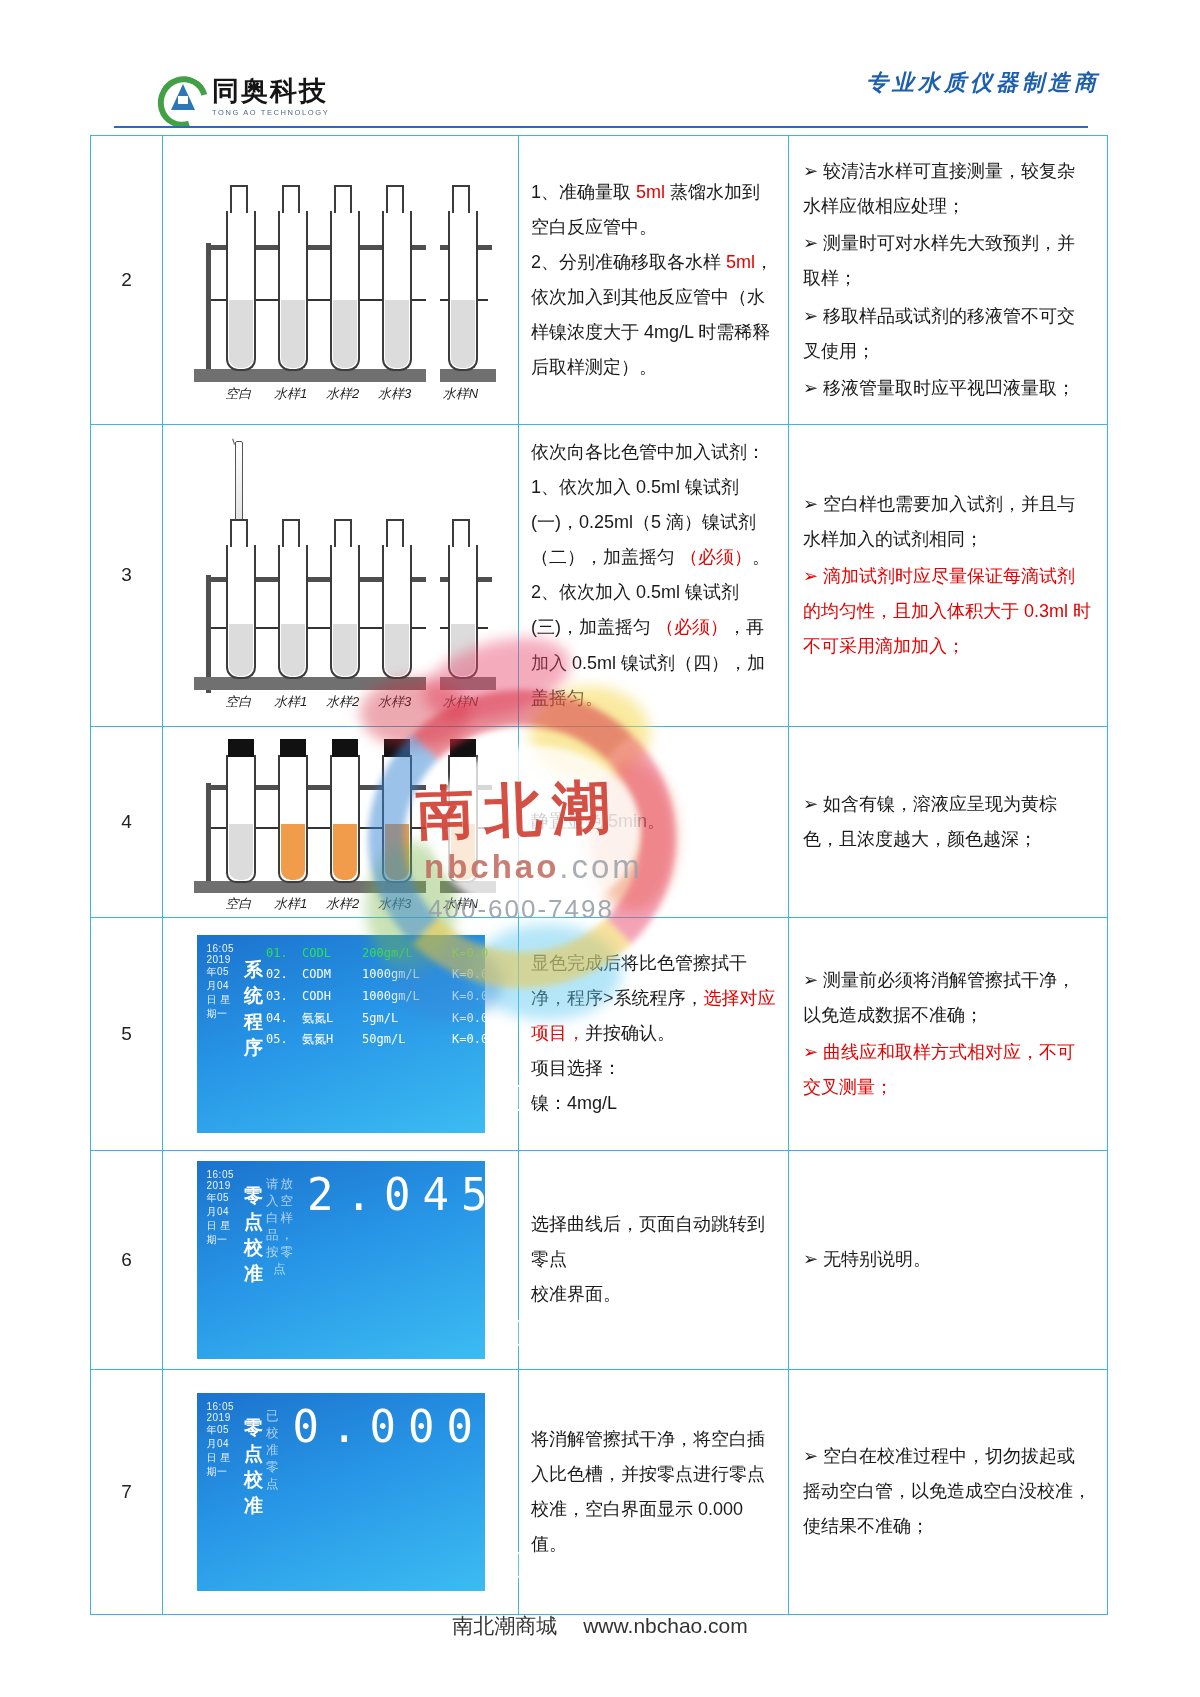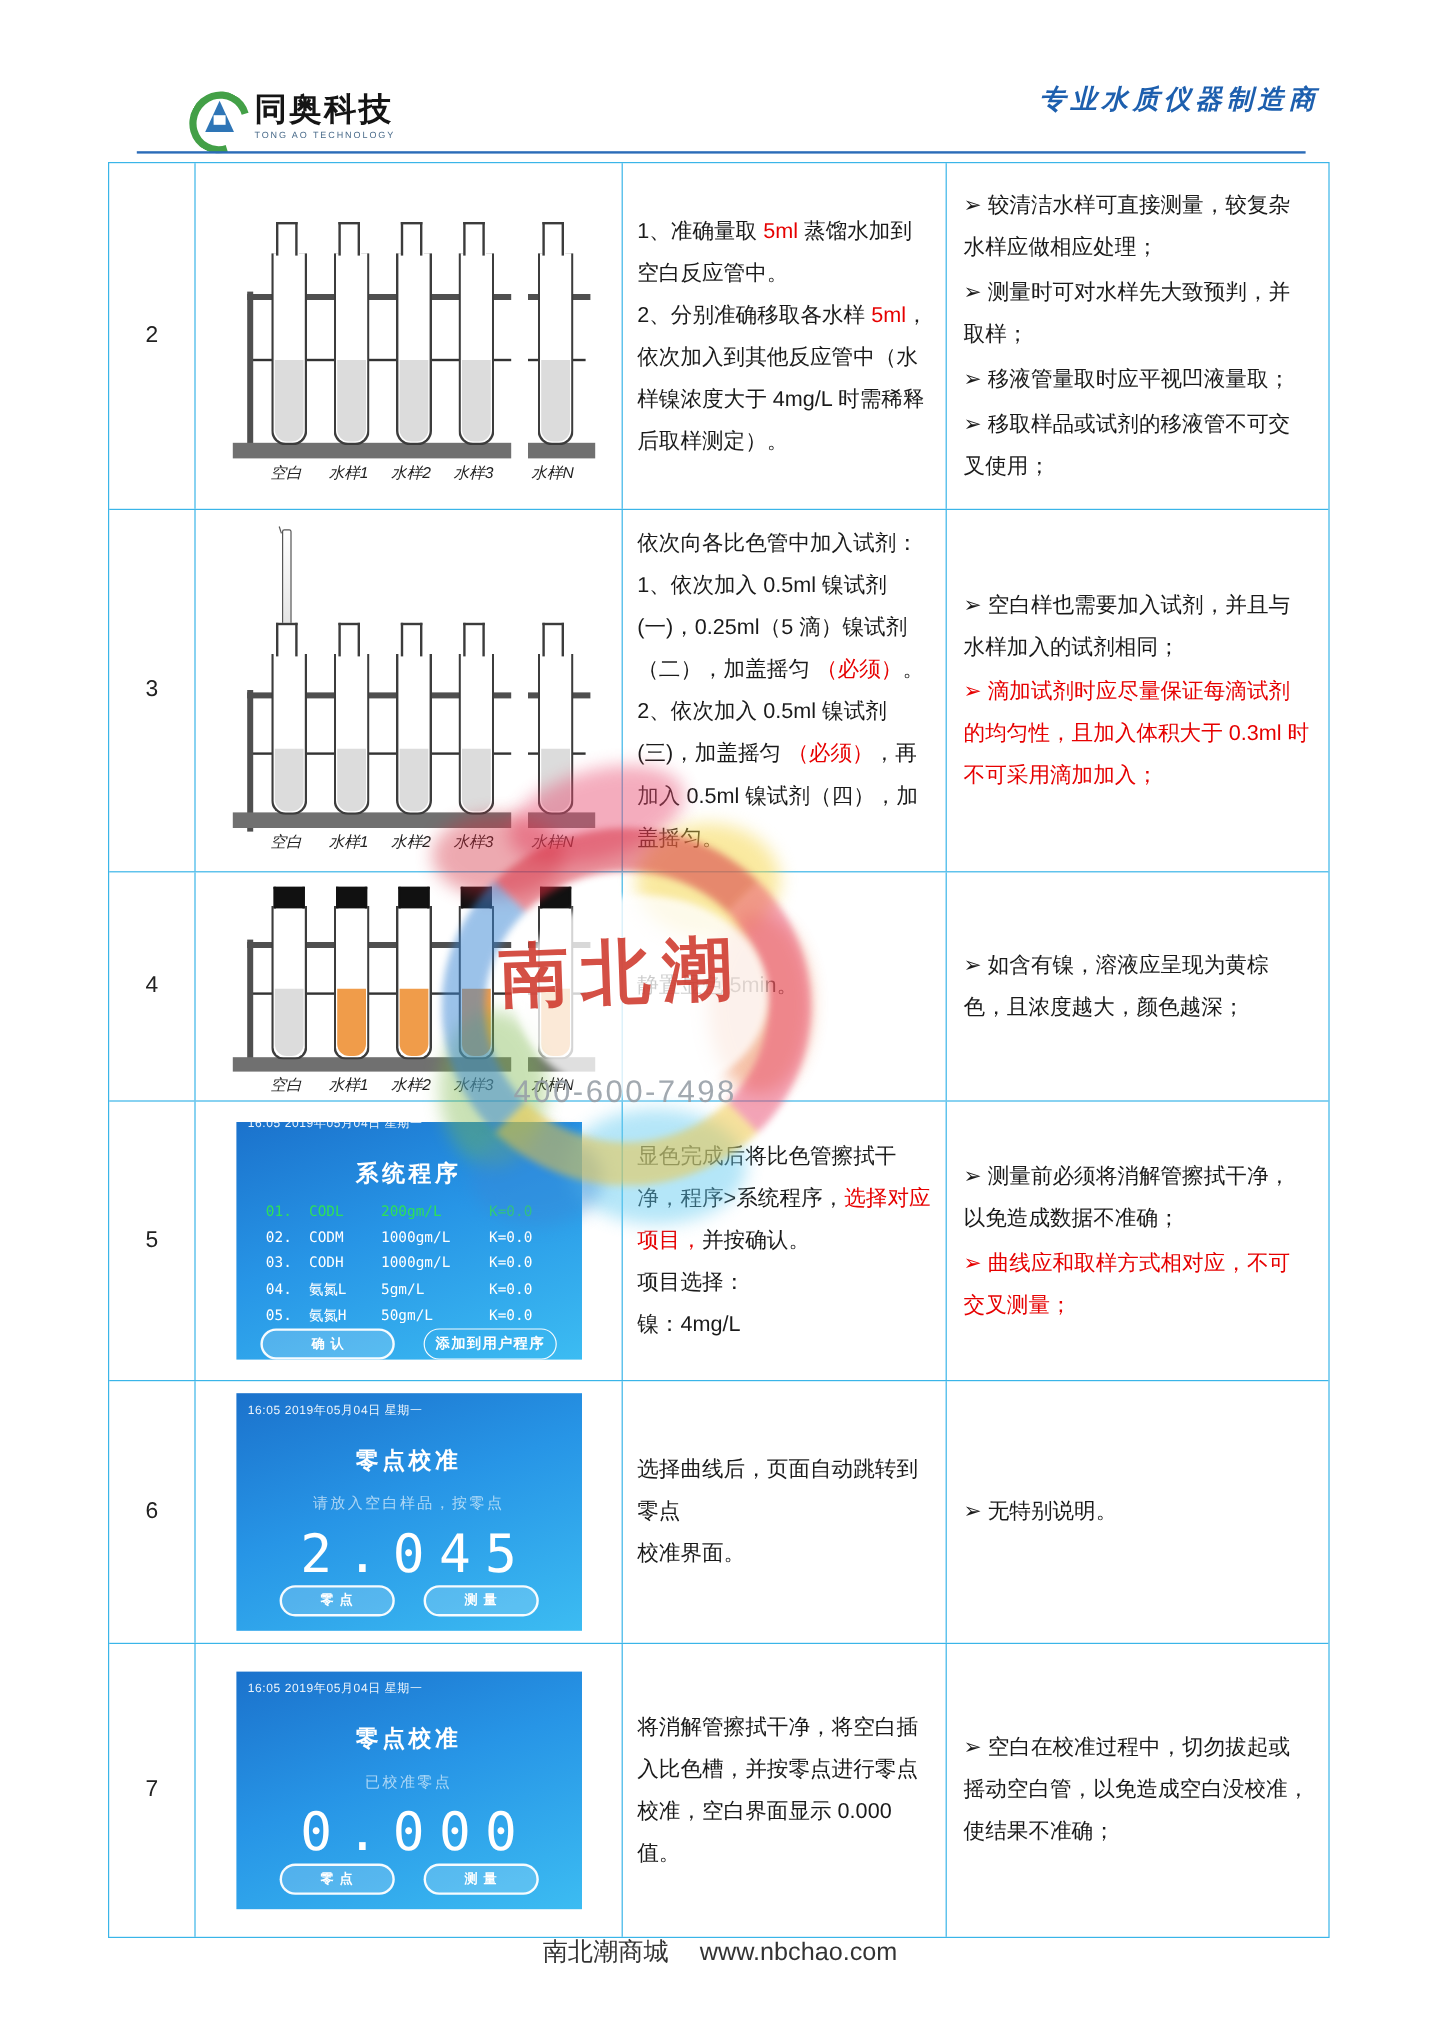--- a/index.html
+++ b/index.html
@@ -84,22 +84,22 @@
   .figC .liq{height:56px;background:#f09c4a;}
   .figC .t1 .liq{background:#dcdcdc;}
   .figC .rack-top{left:20px;right:4px;top:52px;height:5px;}
   .figC .rack-mid{left:22px;right:8px;top:94px;height:2px;}
   .figC .rack-post{left:20px;top:50px;width:5px;height:104px;}
   .figC .rack-base{left:8px;right:0;top:148px;height:12px;}
   .figC .rack-gap{left:240px;top:48px;width:14px;height:114px;}
   .figC .tlabel{top:162px;}
 
   
-  .screen{width:288px;height:198px;color:#fff;display:flex;flex-direction:column;
-          background:linear-gradient(160deg,#1b72cc 0%,#2795e6 45%,#3cbcf2 100%);justify-content:center;}
+  .screen{width:288px;height:198px;color:#fff;display:flex;flex-direction:row;
+          background:linear-gradient(160deg,#1b72cc 0%,#2795e6 45%,#3cbcf2 100%);}
   .scr-status{font-size:10px;padding:8px 10px 0;opacity:.92;letter-spacing:.5px;}
   .scr-title{text-align:center;font-size:19px;font-weight:bold;letter-spacing:3px;margin-top:22px;}
   .prog-list{margin:8px auto 0;font-family:"DejaVu Sans Mono","Liberation Mono",monospace;
              font-size:12px;line-height:1.8;}
   .prog-row{display:grid;grid-template-columns:28px 52px 82px 52px;column-gap:8px;white-space:nowrap;}
   .prog-row.sel{color:#2ee058;}
   .scr-btns{display:flex;justify-content:center;align-items:center;gap:24px;margin:auto 0 13px;}
   .pill{border:2px solid rgba(255,255,255,.95);border-radius:14px;background:rgba(255,255,255,.18);
         font-size:11px;font-weight:bold;letter-spacing:5px;padding:3px 0 4px;width:108px;text-align:center;text-indent:5px;}
   .pill.outline{background:transparent;border-width:1.5px;letter-spacing:1px;width:auto;
@@ -188,22 +188,22 @@
           <span class="tlabel lb5">水样N</span>
         </div>
       </div>
       <div class="cell steps">
           <div class="steps-text"><span>1、准确量取 </span><span style="color: rgb(230, 0, 0);">5ml</span><span> 蒸馏水加到空白反应管中。
 2、分别准确移取各水样 </span><span style="color: rgb(230, 0, 0);">5ml</span><span>，依次加入到其他反应管中（水样镍浓度大于 4mg/L 时需稀释后取样测定）。</span></div>
         </div>
       <div class="cell notes">
         <div class="note"><span>➢ 较清洁水样可直接测量，较复杂水样应做相应处理；</span></div>
         <div class="note"><span>➢ 测量时可对水样先大致预判，并取样；</span></div>
+        <div class="note"><span>➢ 移取样品或试剂的移液管不可交叉使用；</span></div>
         <div class="note"><span>➢ 移液管量取时应平视凹液量取；</span></div>
-        <div class="note"><span>➢ 移取样品或试剂的移液管不可交叉使用；</span></div>
       </div>
     </div>
 
     <div class="trow" style="min-height:285px">
       <div class="cell num">3</div>
       <div class="cell img">
         <div class="fig figB">
           <div class="dropper"></div>
           <div class="rack-top"></div>
           <div class="rack-mid"></div>
@@ -398,20 +398,23 @@
     <div class="blob" style="left:70px;top:0;width:150px;height:74px;background:#e84a6f;opacity:.45;transform:rotate(-16deg);"></div>
     <div class="blob" style="left:8px;top:36px;width:110px;height:70px;background:#d42a3c;opacity:.4;"></div>
     <div class="blob" style="left:178px;top:44px;width:120px;height:96px;background:#f5d442;opacity:.5;"></div>
     <div class="blob" style="left:238px;top:120px;width:86px;height:150px;background:#e86a2a;opacity:.4;"></div>
     <div class="blob" style="left:14px;top:200px;width:90px;height:130px;background:#7ab648;opacity:.4;"></div>
     <div class="blob" style="left:120px;top:282px;width:150px;height:96px;background:#5bc8f0;opacity:.45;"></div>
     <div class="blob" style="left:40px;top:300px;width:110px;height:80px;background:#3a86d4;opacity:.4;"></div>
     <div class="wm-ring"></div>
     <div class="wm-center"></div>
     <div class="wm-brand">南北潮</div>
+    <div class="wm-domain">
+      <span class="d1">nbchao</span><span class="d2">.com</span>
+    </div>
     <div class="wm-phone">400-600-7498</div>
   </div>
 
   <div class="footer">
     <span>南北潮商城</span><span class="gap"></span><span>www.nbchao.com</span>
   </div>
 
 </div>
 
 </body></html>

